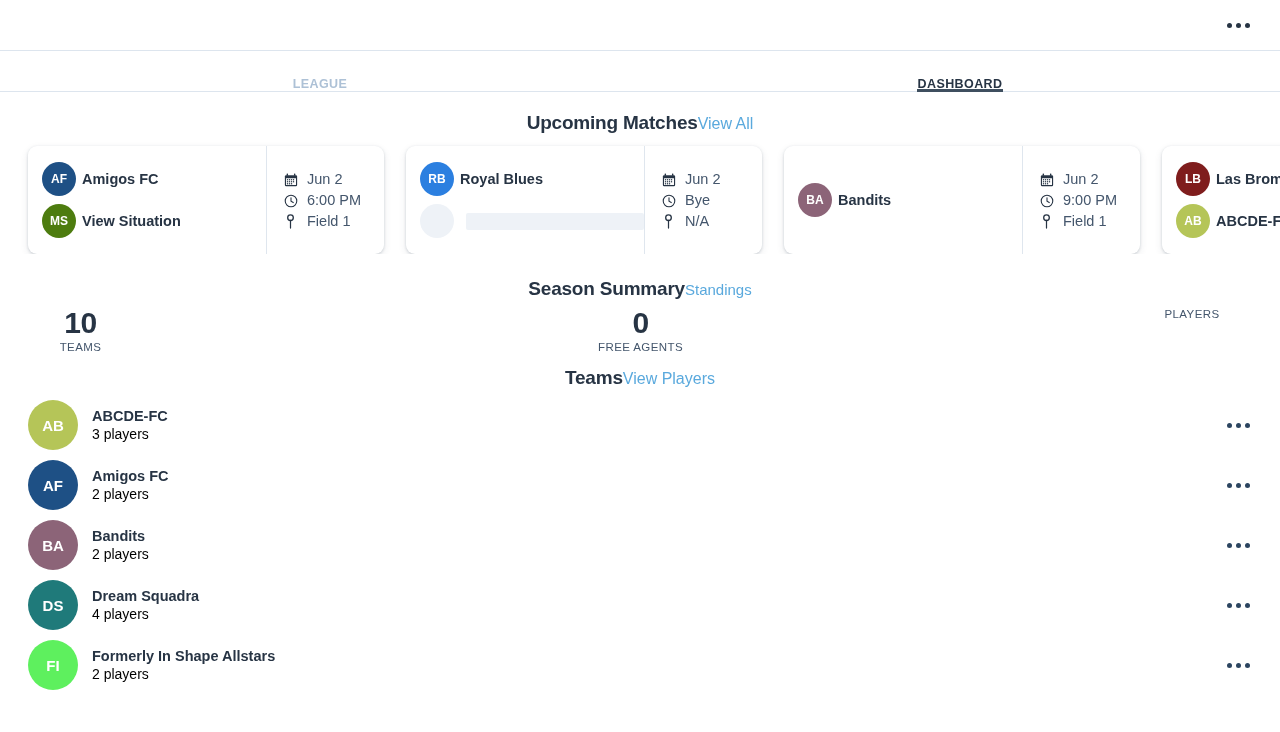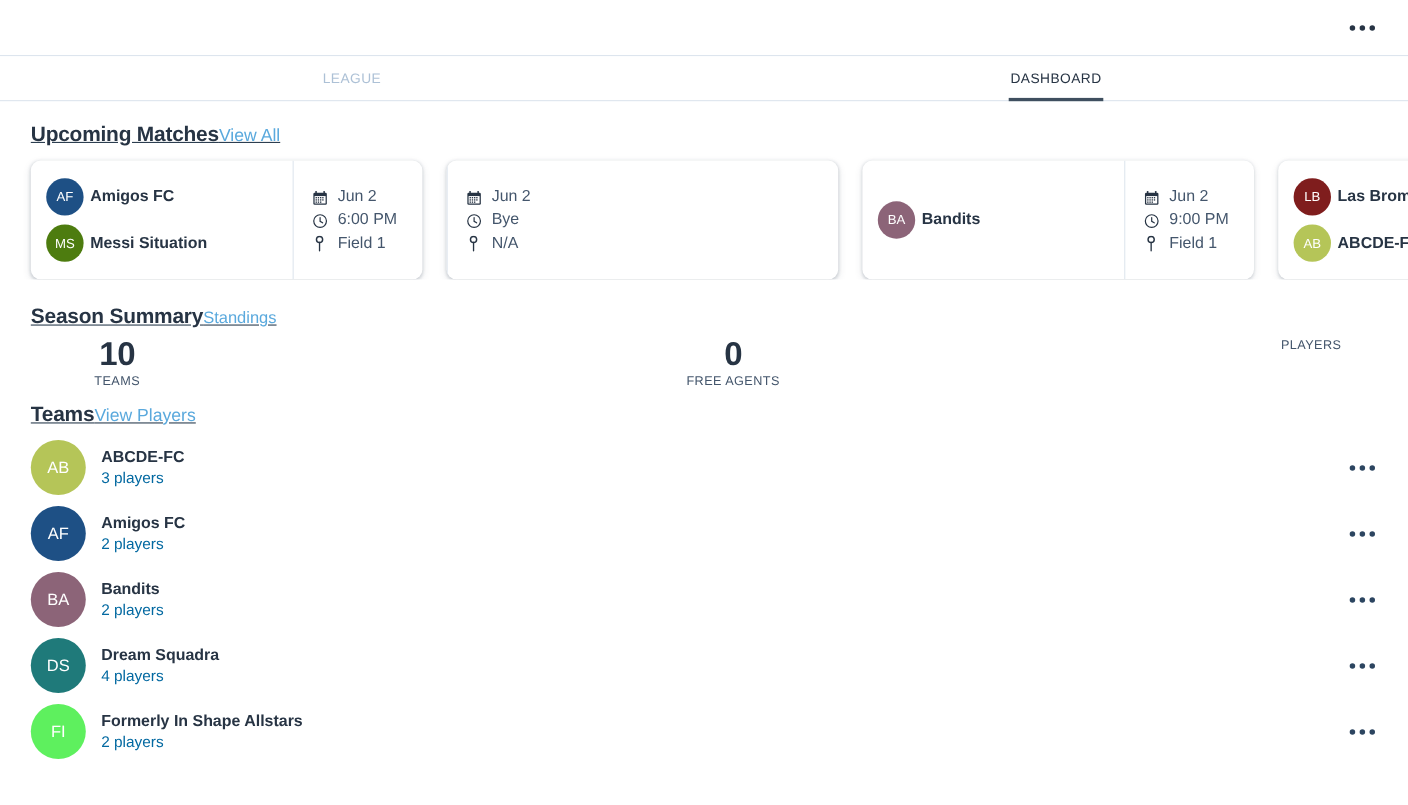--- a/index.html
+++ b/index.html
@@ -38,24 +38,24 @@
     height: 42px;
     border-top: 1px solid #dde5ee;
     border-bottom: 1px solid #dde5ee;
     display: flex;
     align-items: stretch;
     position: relative;
     background: #fff;
   }
   .tab {
     font-size: 12.5px;
-    font-weight: 400;
+    font-weight: 700;
     letter-spacing: 0.4px;
     display: flex;
-    align-items: center;
+    align-items: flex-end;
     justify-content: center;
     cursor: pointer;
     position: relative;
     height: 100%;
   }
   .tab.league { color: #adc1d6; width: 640px; }
   .tab.dashboard { color: #273444; width: 640px; }
   .tab.dashboard .tab-underline {
     position: absolute;
     bottom: -1px;
@@ -63,23 +63,22 @@
     background: #3f4f5f;
     width: 86px;
     left: 50%;
     transform: translateX(-50%);
   }
 
   
   .section-head {
     display: flex;
     align-items: baseline;
-    justify-content: flex-start;
+    justify-content: center;
     padding: 0 28px;
-    text-decoration: underline;
   }
   .section-title {
     font-size: 19px;
     font-weight: 700;
     color: #273444;
     letter-spacing: -0.2px;
   }
   .section-link {
     font-size: 16px;
     color: #5aa9dd;
@@ -122,21 +121,21 @@
     gap: 6px;
     min-width: 0;
   }
   .avatar {
     flex: 0 0 auto;
     border-radius: 50%;
     display: flex;
     align-items: center;
     justify-content: center;
     color: #ffffff;
-    font-weight: 400;
+    font-weight: 700;
     user-select: none;
   }
   .avatar.sm { width: 34px; height: 34px; font-size: 12px; }
   .avatar.lg { width: 50px; height: 50px; font-size: 15px; }
   .mc-team-name {
     font-size: 14.5px;
     font-weight: 700;
     color: #273444;
     white-space: nowrap;
   }
@@ -165,21 +164,20 @@
     font-size: 14.5px;
     color: #44566c;
   }
   .mc-meta-row .ico { width: 15px; display:flex; justify-content:center; }
 
   
   #season-head { margin-top: 24px; }
   .stats-row {
     display: flex;
     padding: 6px 28px 0 28px;
-    margin-left: 26px;
   }
   .stat { text-align: center; }
   .stat.s1 { width: 105px; }
   .stat.s2 { margin-left: 455px; width: 105px; }
   .stat.s3 { margin-left: auto; width: 120px; }
   .stat-value {
     font-size: 30px;
     font-weight: 700;
     color: #273444;
     line-height: 1.1;
@@ -202,21 +200,21 @@
     gap: 14px;
   }
   .team-info { display: flex; flex-direction: column; gap: 2px; }
   .team-name {
     font-size: 14.5px;
     font-weight: 700;
     color: #273444;
   }
   .team-sub {
     font-size: 14px;
-    color: #0369a1;
+    color: #000000;
   }
   .row-kebab {
     margin-left: auto;
     display: flex;
     gap: 4px;
     cursor: pointer;
     padding: 8px 2px;
   }
   .row-kebab i {
     width: 5px; height: 5px; border-radius: 50%;
@@ -255,21 +253,21 @@
         <div class="mc-team-row">
           <div class="avatar sm" style="background:#1e5085">
             <span>AF</span>
           </div>
           <div class="mc-team-name">Amigos FC</div>
         </div>
         <div class="mc-team-row">
           <div class="avatar sm" style="background:#4d7c0f">
             <span>MS</span>
           </div>
-          <div class="mc-team-name">Messi Situation</div>
+          <div class="mc-team-name">View Situation</div>
         </div>
       </div>
       <div class="mc-meta">
         <div class="mc-meta-row">
           <span class="ico">
             <svg width="14" height="14" viewBox="0 0 16 16">
               <rect x="1" y="2.5" width="14" height="12.5" rx="1.4" fill="#273444"></rect>
               <rect x="2.3" y="6" width="11.4" height="7.7" fill="#fff"></rect>
               <rect x="3.3" y="7" width="1.4" height="1.4" fill="#273444"></rect>
               <rect x="5.6" y="7" width="1.4" height="1.4" fill="#273444"></rect>
@@ -302,20 +300,32 @@
             <svg width="13" height="15" viewBox="0 0 12 16">
               <circle cx="6" cy="4" r="3" fill="none" stroke="#273444" stroke-width="1.4"></circle>
               <path d="M6 6.6V15" stroke="#273444" stroke-width="1.3" stroke-linecap="round"></path>
             </svg>
           </span>
           <span>Field 1</span>
         </div>
       </div>
     </div>
     <div class="match-card">
+      <div class="mc-teams">
+        <div class="mc-team-row">
+          <div class="avatar sm" style="background:#2b7fe0">
+            <span>RB</span>
+          </div>
+          <div class="mc-team-name">Royal Blues</div>
+        </div>
+        <div class="mc-team-row">
+          <div class="skeleton-circle"></div>
+          <div class="skeleton-bar"></div>
+        </div>
+      </div>
       <div class="mc-meta">
         <div class="mc-meta-row">
           <span class="ico">
             <svg width="14" height="14" viewBox="0 0 16 16">
               <rect x="1" y="2.5" width="14" height="12.5" rx="1.4" fill="#273444"></rect>
               <rect x="2.3" y="6" width="11.4" height="7.7" fill="#fff"></rect>
               <rect x="3.3" y="7" width="1.4" height="1.4" fill="#273444"></rect>
               <rect x="5.6" y="7" width="1.4" height="1.4" fill="#273444"></rect>
               <rect x="7.9" y="7" width="1.4" height="1.4" fill="#273444"></rect>
               <rect x="10.2" y="7" width="1.4" height="1.4" fill="#273444"></rect>

